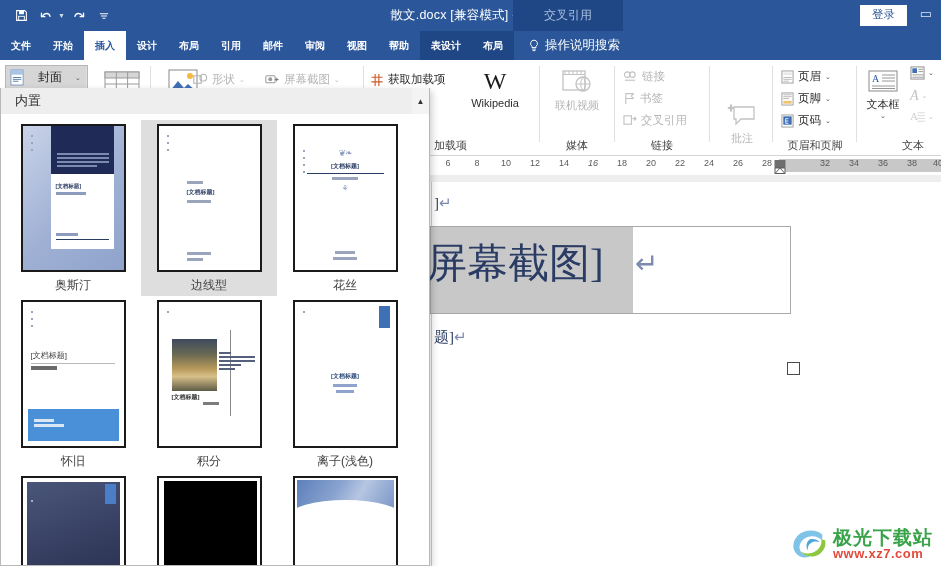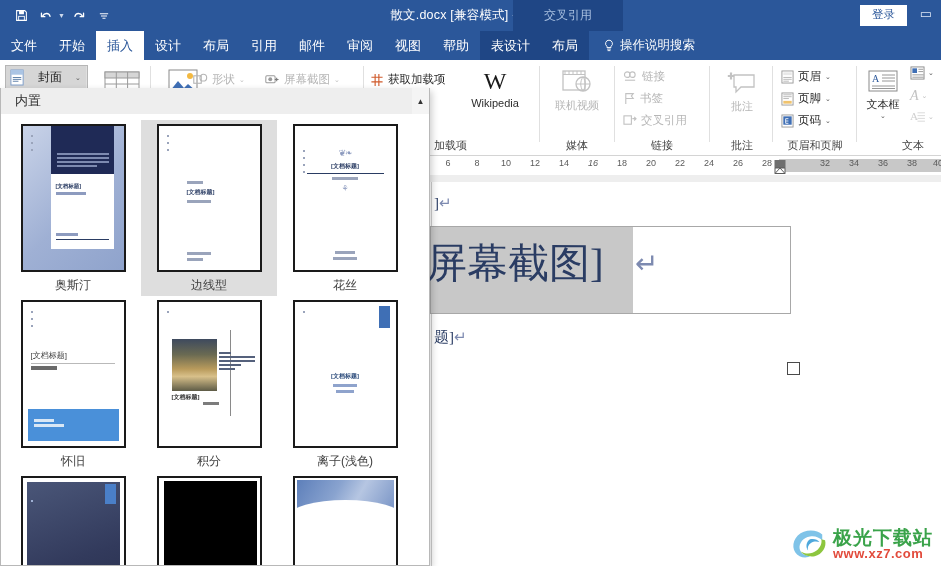--- a/index.html
+++ b/index.html
@@ -48,21 +48,21 @@
   }
 
   
   .tabbar {
     position: absolute; left: 0; top: 31px; width: 941px; height: 29px;
     background: #2b579a;
     display: flex; align-items: stretch;
   }
   .tab {
     display: flex; align-items: center; padding: 0 11px;
-    color: #ffffff; font-size: 13px; white-space: nowrap;
+    color: #ffffff; font-size: 10px; white-space: nowrap; font-weight: bold;
   }
   .tab.active { background: #ffffff; color: #2b579a; }
   .ctxtabs { background: #1f4685; display: flex; align-items: stretch; }
   .ctxtabs .tab { background: transparent; }
   .tellme { display: flex; align-items: center; gap: 5px; padding: 0 10px 0 14px; color: #ffffff; font-size: 12.5px; }
   .bulb { width: 12px; height: 14px; }
 
   
   .ribbon {
     position: absolute; left: 0; top: 60px; width: 941px; height: 96px;
@@ -419,21 +419,21 @@
           <rect x="1" y="2" width="8" height="9" fill="none" stroke="#c2c2c2" stroke-width="1.2"></rect>
           <path d="M10 5h4M12 3l2 2-2 2" fill="none" stroke="#c2c2c2" stroke-width="1.2"></path>
         </svg>
         <span>交叉引用</span>
       </div>
       <div class="rgroup-label">链接</div>
     </div>
 
     <div class="rsep" style="left:709px;"></div>
 
-    <div class="rgroup" style="left:714px;width:56px;">
+    <div class="rgroup" style="left:714px;width:56px;margin-top:32px;">
       <div class="btn-big" style="position:absolute;left:0;top:7px;color:#b6b6b6;">
         <span class="glyph">
           <svg width="30" height="25" viewBox="0 0 30 25">
             <path d="M7 4h20v12H14l-5 5v-5H7z" fill="none" stroke="#c2c2c2" stroke-width="1.3"></path>
             <path d="M4 1.5v7M0.8 5h6.4" stroke="#c2c2c2" stroke-width="2.2"></path>
           </svg>
         </span>
         <span>批注</span>
       </div>
       <div class="rgroup-label">批注</div>

